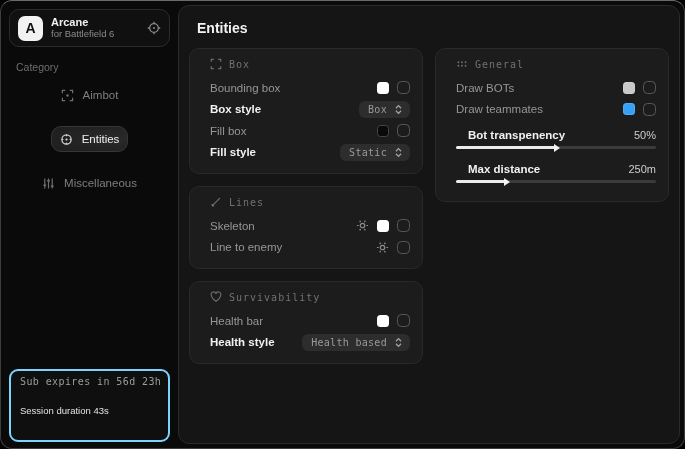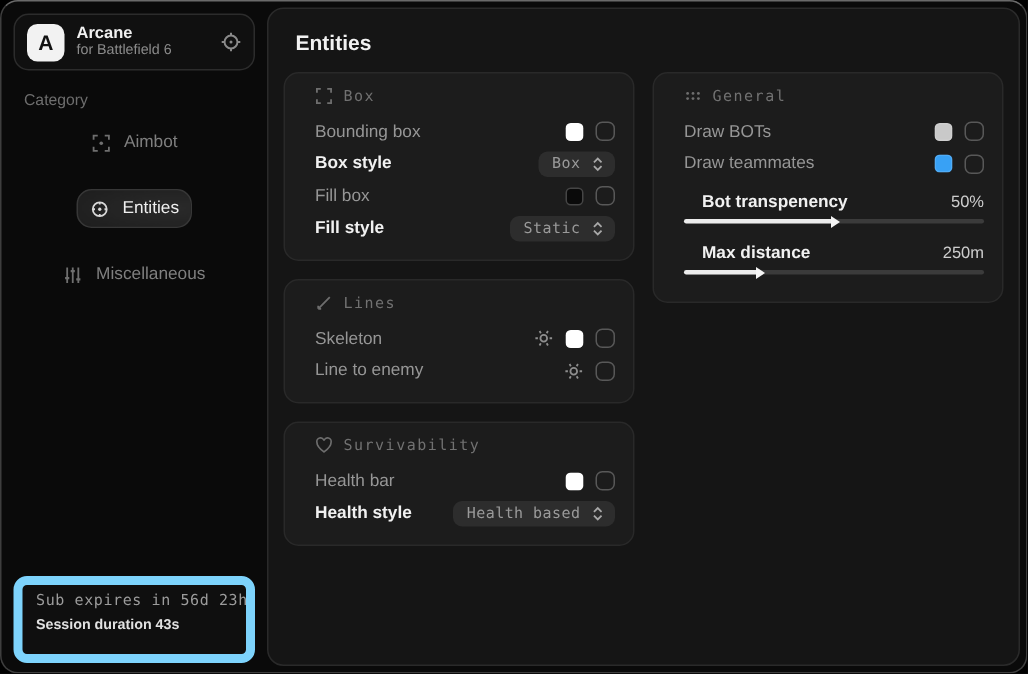--- a/index.html
+++ b/index.html
@@ -59,30 +59,30 @@
   .nav-item .nicon { display: flex; color: #6f6f6f; }
   .nav-item.active {
     background: radial-gradient(120px 30px at 85% 50%, #2a2a2a 0%, #1d1d1d 70%);
     border-color: #373737;
     color: #efefef;
   }
   .nav-item.active .nicon { color: #d8d8d8; }
   .sidebar-footer {
     margin-top: auto;
     background: #0f0f0f;
-    border: 6px solid #7dd3fc;
+    border: 2px solid #7dd3fc;
     border-radius: 9px;
-    padding: 5px 9px 14px 9px;
+    padding: 5px 9px 24px 9px;
   }
   .sf-line1 {
     font-family: "DejaVu Sans Mono", monospace;
     font-size: 10px; color: #9c9c9c; letter-spacing: 0.4px;
     white-space: nowrap;
   }
-  .sf-line2 { font-size: 9.5px; font-weight: bold; color: #e2e2e2; margin-top: 5px; }
+  .sf-line2 { font-size: 9.5px; font-weight: normal; color: #e2e2e2; margin-top: 18px; }
 
   
   .main {
     flex: 1;
     margin: 4px 4px 4px 0;
     background: #151515;
     border: 1px solid #2a2a2a;
     border-radius: 11px;
     padding: 11px 10px 10px 10px;
     overflow: hidden;

